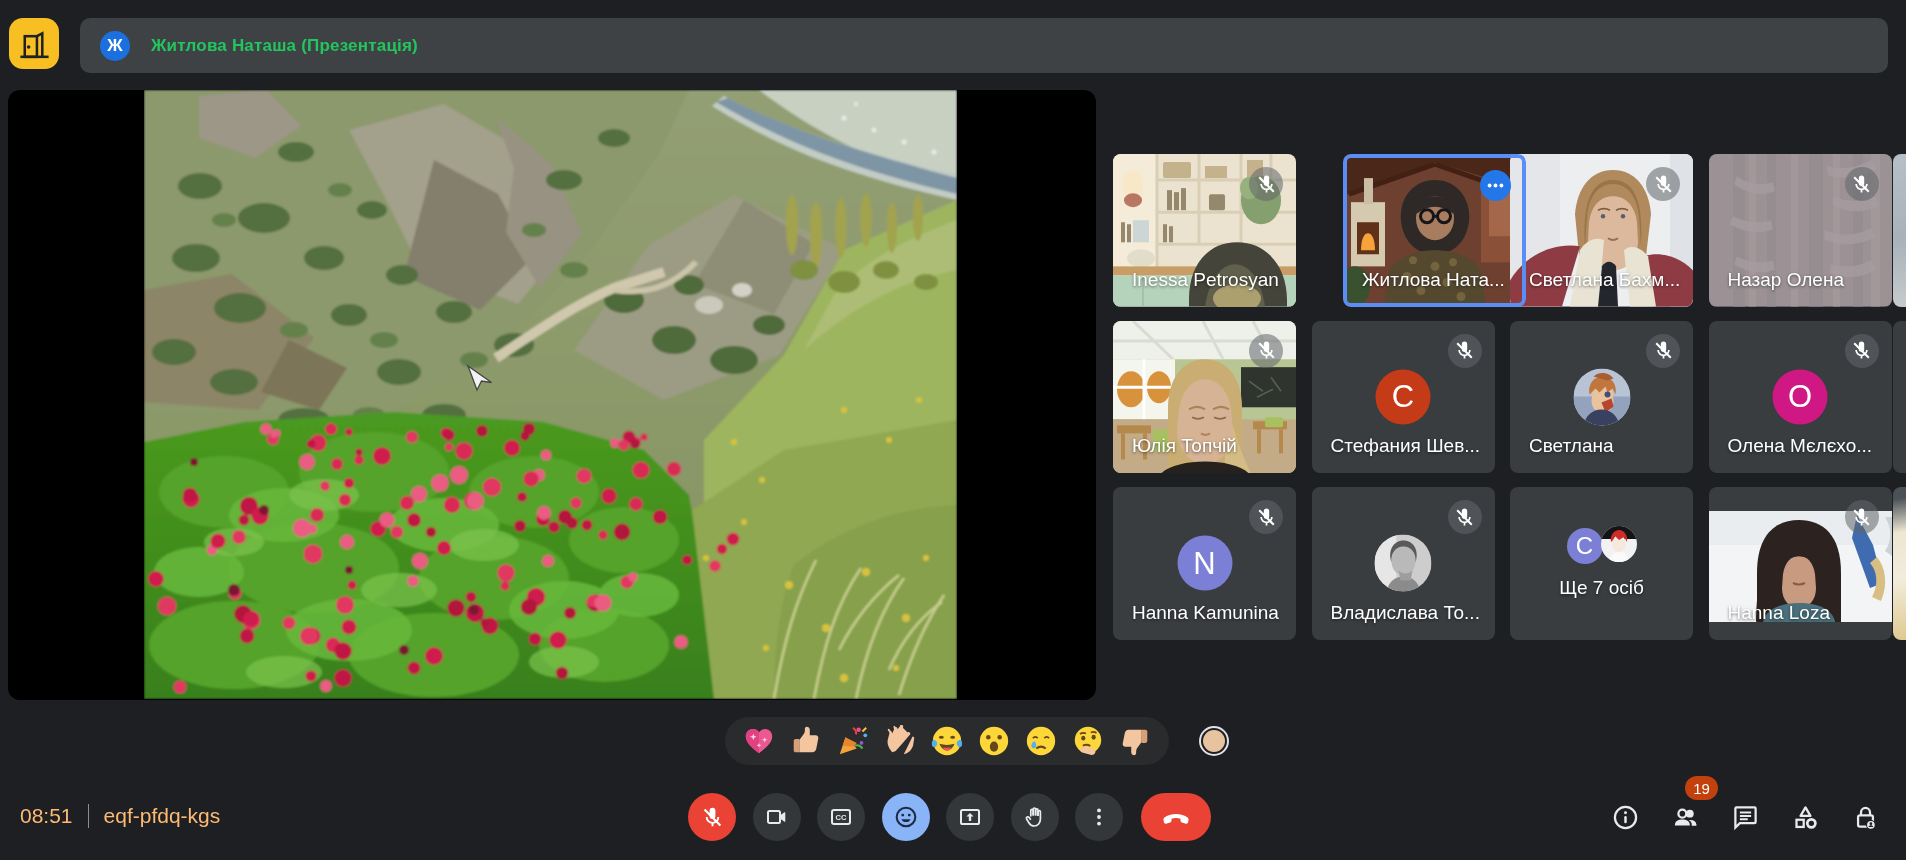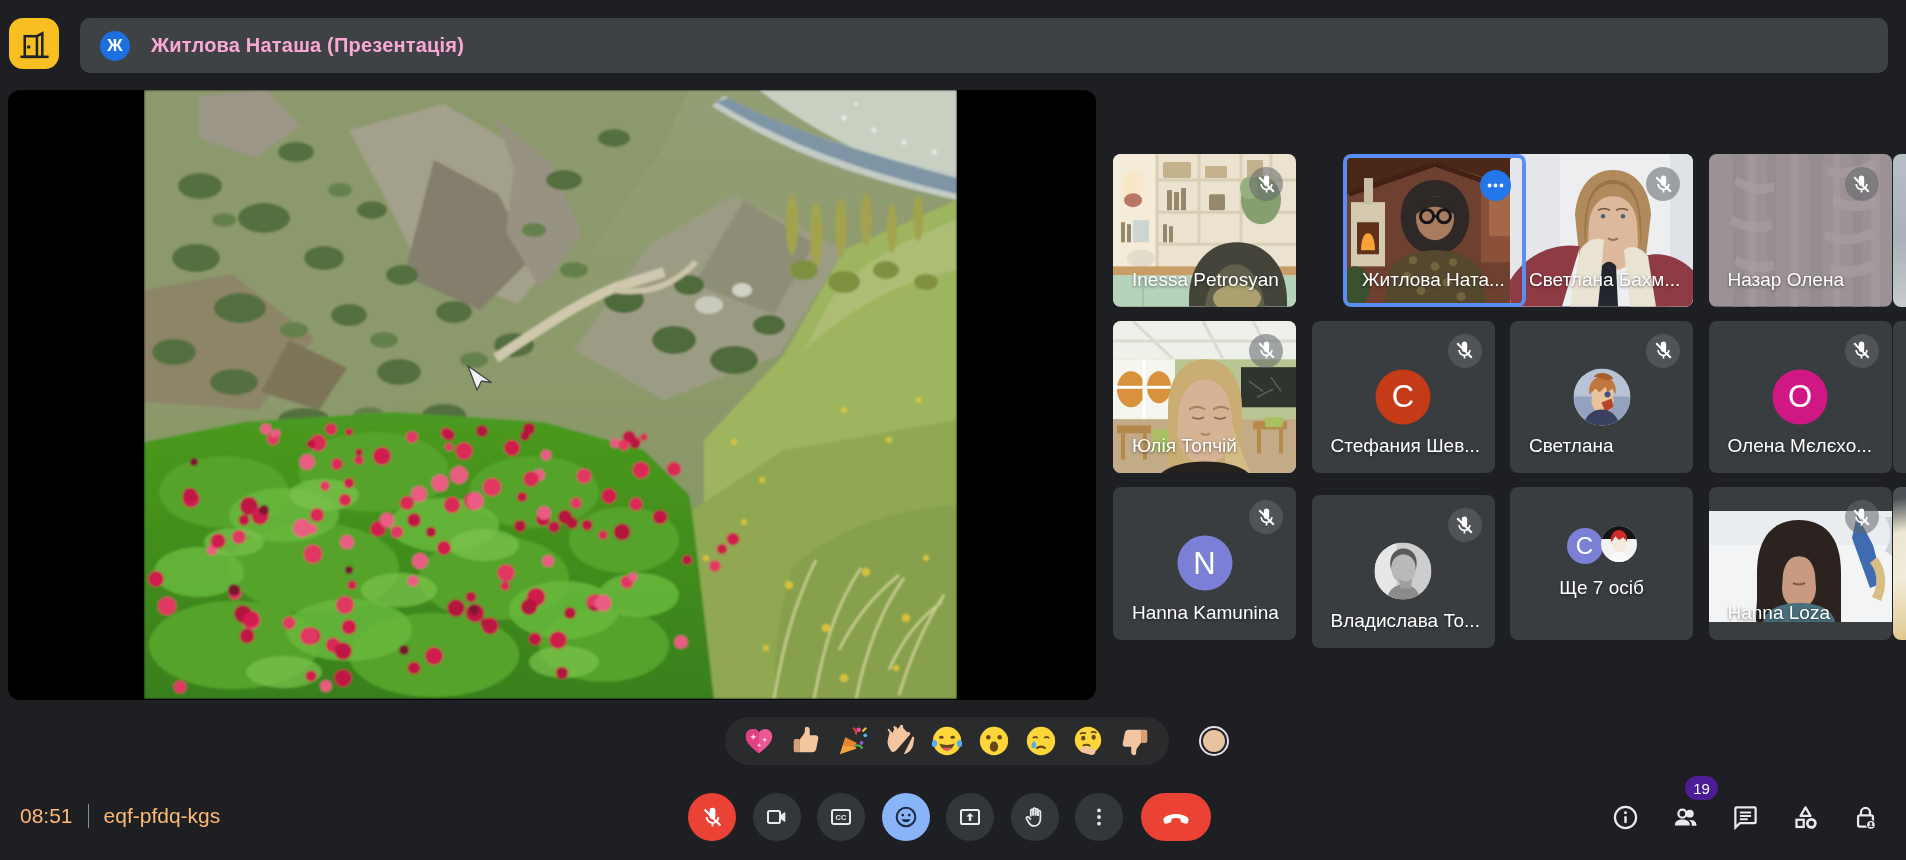--- a/index.html
+++ b/index.html
@@ -1,19 +1,19 @@
 <!DOCTYPE html>
 <html><head><meta charset="utf-8"><style>
 * {margin:0;padding:0;box-sizing:border-box;}
 html,body {width:1906px;height:860px;overflow:hidden;background:#1e1f22;font-family:"Liberation Sans",sans-serif;}
 
 .appic {position:absolute;left:9px;top:18px;width:50px;height:51px;background:#f8bf23;border-radius:14px;display:flex;align-items:center;justify-content:center;}
 .tab {position:absolute;left:80px;top:18px;width:1808px;height:55px;background:#3f4245;border-radius:10px;display:flex;align-items:center;}
 .tab .bc {width:30px;height:30px;border-radius:50%;background:#1b6fde;color:#fff;font-size:17px;display:flex;align-items:center;justify-content:center;margin-left:20px;font-weight:bold;}
-.tab .tt {color:#f9a8d4;font-size:20px;font-weight:bold;margin-left:21px;letter-spacing:-0.4px;letter-spacing:.2px;}
+.tab .tt {color:#22c55e;font-size:17px;font-weight:bold;margin-left:21px;letter-spacing:-0.4px;letter-spacing:.2px;}
 
 .stage {position:absolute;left:8px;top:90px;width:1088px;height:610px;background:#000;border-radius:12px;}
 .photo {position:absolute;left:136px;top:0px;width:813px;height:609px;}
 
 .sliver {position:absolute;left:1893px;width:13px;height:152.5px;border-radius:8px 0 0 8px;}
 .tile {position:absolute;width:183px;height:152.5px;background:#3a3d40;border-radius:8px;overflow:hidden;}
 .bord {position:absolute;left:0;top:0;right:0;bottom:0;border:4px solid #5b8ef5;border-radius:8px;z-index:6;}
 .vid {position:absolute;left:0;top:0;width:100%;height:100%;}
 .vid2 {position:absolute;left:0;top:24px;width:100%;height:111px;}
 .nm {position:absolute;left:19px;bottom:16px;color:#fff;font-size:19px;font-weight:500;text-shadow:0 1px 3px rgba(0,0,0,.55);white-space:nowrap;}
@@ -32,21 +32,21 @@
 .skint {position:absolute;left:1199px;top:726px;width:30px;height:30px;border-radius:50%;border:2px solid #dfe1e5;display:flex;align-items:center;justify-content:center;}
 .skint i {display:block;width:22px;height:22px;border-radius:50%;background:#e7c3a0;}
 
 .time {position:absolute;left:20px;top:804px;color:#fdba74;font-size:21px;font-weight:500;display:flex;align-items:center;}
 .time .sep {display:inline-block;width:1px;height:24px;background:#8a8d91;margin:0 15px;}
 .cbtn {position:absolute;top:793px;width:48px;height:48px;border-radius:50%;background:#34373a;display:flex;align-items:center;justify-content:center;}
 .cbtn.red {background:#ea4335;}
 .cbtn.blue {background:#8ab4f8;}
 .endb {position:absolute;top:793px;left:1141px;width:70px;height:48px;border-radius:26px;background:#ea4335;display:flex;align-items:center;justify-content:center;}
 .ric {position:absolute;top:803px;width:28px;height:28px;display:flex;align-items:center;justify-content:center;}
-.badge19 {position:absolute;left:1685px;top:776px;width:33px;height:24px;border-radius:12px;background:#4c1d95;color:#fff;font-size:15px;display:flex;align-items:center;justify-content:center;}
+.badge19 {position:absolute;left:1685px;top:776px;width:33px;height:24px;border-radius:12px;background:#c2410c;color:#fff;font-size:15px;display:flex;align-items:center;justify-content:center;}
 </style></head>
 <body>
 <div class="appic">
     <svg width="37" height="37" viewBox="0 0 38 38">
       <g fill="none" stroke="#1f2125" stroke-width="2.6">
         <path d="M4.5 32.7h29"></path>
         <rect x="9" y="11.5" width="12.5" height="21.2"></rect>
         <path d="M21.5 11.5 L27 8.6 V32.7"></path>
       </g>
       <circle cx="13" cy="22.5" r="1.8" fill="#1f2125"></circle>
@@ -608,21 +608,21 @@
     <div class="mb">
       <svg class="micoff" viewBox="0 0 24 24" width="23" height="23">
         <rect x="9.2" y="2.6" width="5.6" height="10.8" rx="2.8" fill="#fff"></rect>
         <path d="M6.4 11.5c0 3.1 2.5 5.6 5.6 5.6s5.6-2.5 5.6-5.6" fill="none" stroke="#fff" stroke-width="1.8"></path>
         <path d="M12 17.1v3.3" stroke="#fff" stroke-width="1.8"></path>
         <path d="M4.4 4.4l15.2 15.2" stroke="#fff" stroke-width="2.1"></path>
       </svg>
     </div>
     <div class="nm">Hanna Kamunina</div>
   </div>
-<div class="tile " style="left:1311.5px;top:487px;margin-top:8px;">
+<div class="tile " style="left:1311.5px;top:487px;">
     <div class="avimg"><svg width="57" height="57" viewBox="0 0 57 57">
         <defs>
           <clipPath id="cav">
             <circle cx="28.5" cy="28.5" r="28.5"></circle>
           </clipPath>
         </defs>
         <g clip-path="url(#cav)">
           <rect width="57" height="57" fill="#cdcdcd"></rect>
           <rect x="0" y="0" width="22" height="57" fill="#e6e6e6"></rect>
           <path d="M28 57V40c-7 0-11-6-11-14s5-14 12-14 12 6 12 14-4 14-11 14v17z" fill="#b9b9b9"></path>

